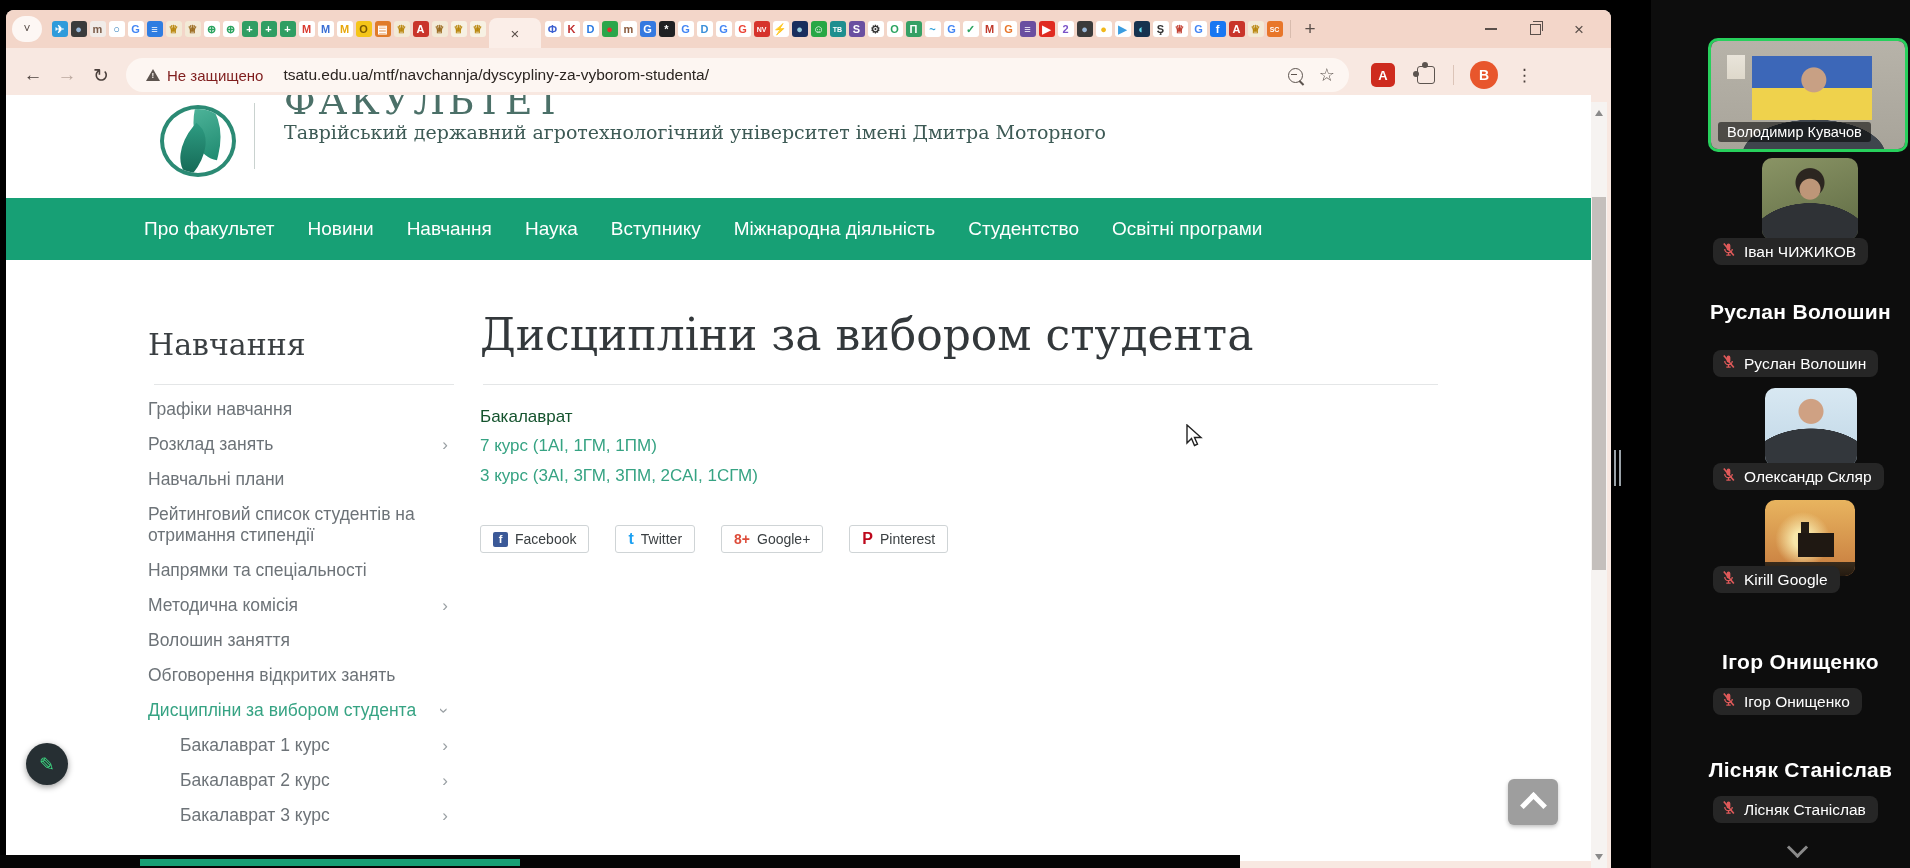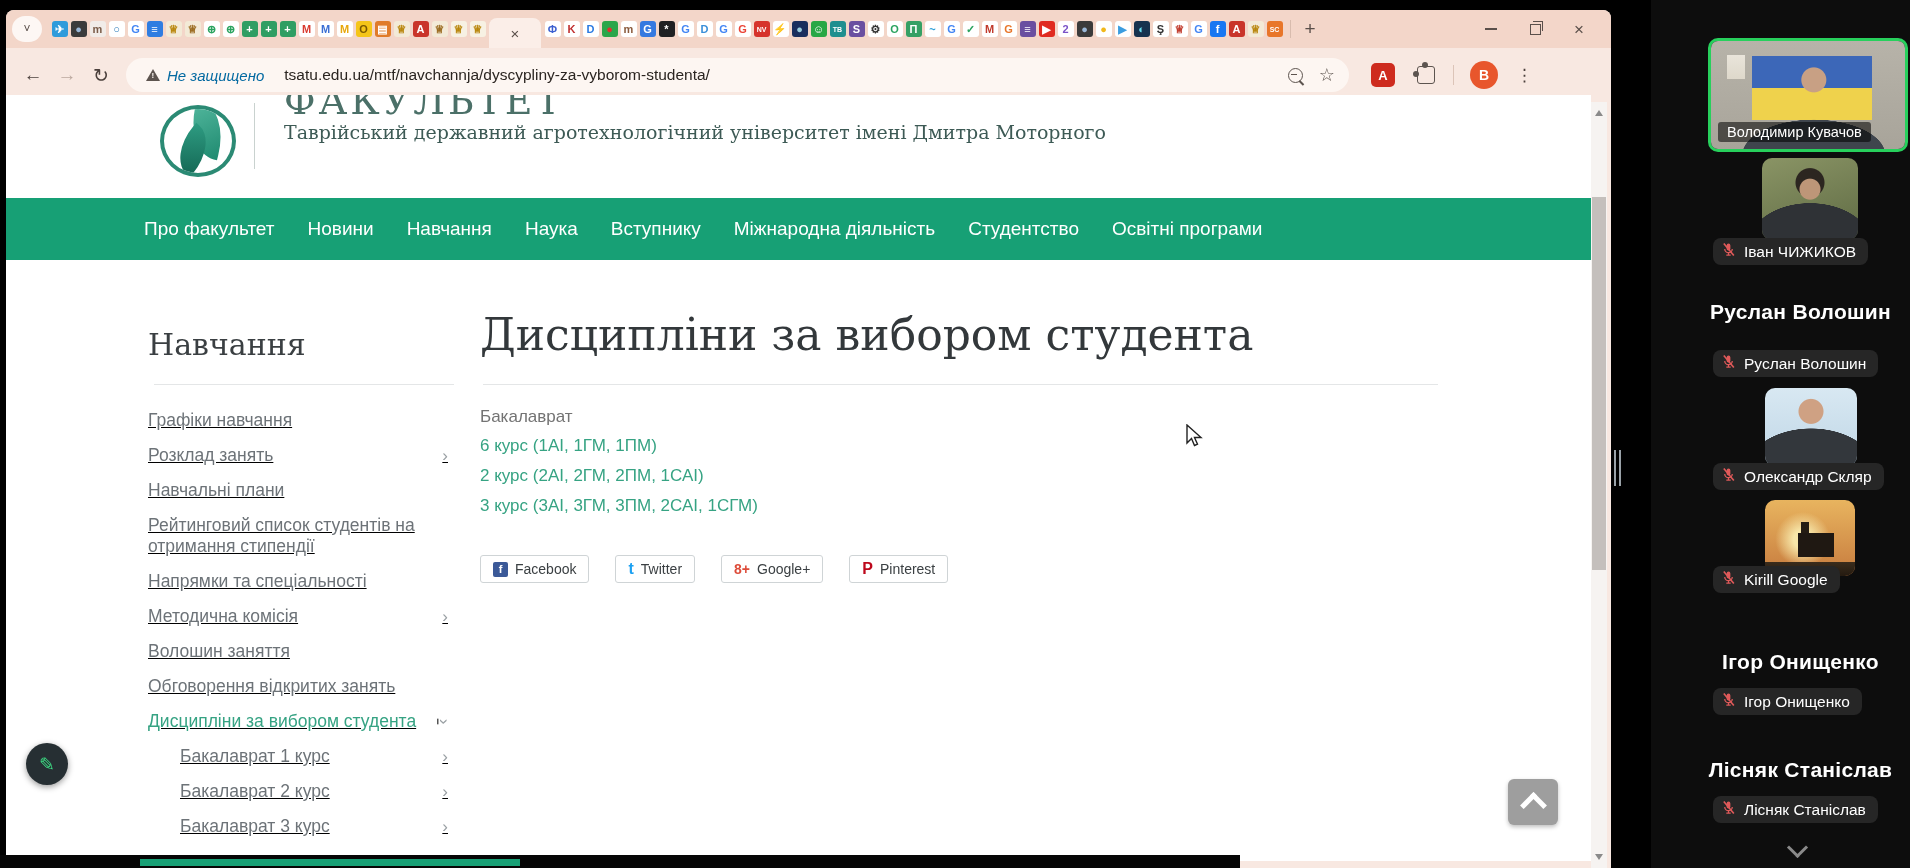--- a/index.html
+++ b/index.html
@@ -34,21 +34,21 @@
            align-items:center;padding:0 10px;box-sizing:border-box;}
   .navbtn{width:34px;height:34px;display:flex;align-items:center;justify-content:center;font-size:19px;
           color:#4a3f3b;flex:none;}
   .navbtn.disabled{color:#bba89f;}
   .omnibox{flex:none;width:1223px;height:34px;margin-left:8px;background:#fdf6f2;border-radius:17px;
            display:flex;align-items:center;padding:0 14px;box-sizing:border-box;}
   .chip{display:flex;align-items:center;gap:7px;padding:3px 10px 3px 6px;border-radius:12px;}
   .warn-tri{width:0;height:0;border-left:7px solid transparent;border-right:7px solid transparent;
             border-bottom:12px solid #5d544f;position:relative;}
   .warn-tri::after{content:"!";position:absolute;left:-1.5px;top:2px;color:#fdf6f2;font-size:8px;font-weight:bold;}
-  .chip-text{font-size:15px;color:#0369a1;font-style:italic;}
+  .chip-text{font-size:15px;color:#7f1d1d;}
   .url{font-size:15.5px;color:#2b2521;margin-left:10px;flex:1;white-space:nowrap;overflow:hidden;}
   .zoomout-ic{width:13px;height:13px;border:1.8px solid #5d544f;border-radius:50%;position:relative;margin-right:16px;flex:none;}
   .zoomout-ic::before{content:"";position:absolute;left:2.5px;top:5px;width:6px;height:1.8px;background:#5d544f;}
   .zoomout-ic::after{content:"";position:absolute;left:11px;top:11px;width:6px;height:1.8px;background:#5d544f;
                      transform:rotate(45deg);transform-origin:0 0;}
   .star{font-size:18px;color:#5d544f;flex:none;}
   .ext-pdf{width:24px;height:24px;border-radius:5px;background:#ce2b1e;color:#fff;display:flex;align-items:center;
            justify-content:center;font-size:13px;font-weight:bold;margin-left:22px;flex:none;}
   .ext-puzzle{width:16px;height:16px;border:1.8px solid #5d544f;border-radius:3px;position:relative;margin-left:22px;flex:none;}
   .ext-puzzle::before{content:"";position:absolute;left:4px;top:-5px;width:6px;height:6px;border-radius:50%;background:#5d544f;}
@@ -69,33 +69,33 @@
   .fakultet{position:absolute;left:278px;top:-16px;font-family:"DejaVu Serif",serif;font-size:38px;
             letter-spacing:3px;color:#4b7068;}
   .subtitle{position:absolute;left:278px;top:26px;font-family:"DejaVu Serif",serif;font-size:19px;color:#3d5a55;}
   .site-nav{position:absolute;left:0;top:103px;width:100%;height:62px;background:#17a075;display:flex;
             align-items:center;padding-left:138px;box-sizing:border-box;gap:33px;}
   .nav-item{color:#fff;font-size:19px;white-space:nowrap;}
   
   .sidebar{position:absolute;left:142px;top:232px;width:312px;}
   .sb-heading{font-family:"DejaVu Serif",serif;font-size:30px;color:#3a3f42;}
   .sb-rule{margin-top:22px;border:none;border-top:1px solid #e4e6e7;width:300px;}
-  .sb-list{list-style:none;margin:25px 0 0 0;padding:0;width:300px;text-decoration:underline;}
+  .sb-list{list-style:none;margin:14px 0 0 0;padding:0;width:300px;}
   .sb-item{display:flex;justify-content:space-between;align-items:flex-start;margin-bottom:14px;
            font-size:17.5px;line-height:21px;color:#6d7378;}
   .sb-item.active{color:#36a383;}
   .sb-item.indent{padding-left:32px;}
   .sb-chev{color:#9aa0a4;font-size:17px;line-height:21px;flex:none;margin-left:8px;}
   .sb-chev.down{transform:rotate(90deg);}
   
   .main{position:absolute;left:474px;top:214px;width:960px;}
   .page-title{font-family:"DejaVu Serif",serif;font-size:44px;font-weight:normal;color:#33383b;margin:0;}
   .main-rule{margin-top:24px;border:none;border-top:1px solid #e4e6e7;width:955px;}
   .section{margin-top:22px;}
-  .section-label{font-size:17px;color:#737373;margin-bottom:4px;}
+  .section-label{font-size:17px;color:#14532d;margin-bottom:4px;}
   .course-link{display:block;font-size:17px;color:#36a383;line-height:30px;text-decoration:none;}
   .share-row{display:flex;gap:26px;margin-top:34px;}
   .share-btn{display:flex;align-items:center;gap:7px;height:28px;padding:0 12px;background:#fff;
              border:1px solid #cfd4d6;border-radius:3px;font-size:14px;color:#3b4043;}
   .si{font-weight:bold;font-size:14px;line-height:1;}
   .si-facebook{width:15px;height:15px;background:#3b5998;color:#fff;border-radius:2px;display:flex;
                align-items:center;justify-content:center;font-size:11px;}
   .si-twitter{color:#1da1f2;font-size:16px;}
   .si-googleplus{color:#dd4b39;}
   .si-pinterest{color:#bd081c;font-size:16px;}
@@ -334,22 +334,21 @@
             </li>
           </ul>
       </aside>
 
       <main class="main">
         <h1 class="page-title">Дисципліни за вибором студента</h1>
         <hr class="main-rule">
         <div id="content-sections">
             <div class="section">
               <div class="section-label">Бакалаврат</div>
-              <a class="course-link">6 курс (1АІ, 1ГМ, 1ПМ)</a>
-              <a class="course-link">2 курс (2АІ, 2ГМ, 2ПМ, 1САІ)</a>
+              <a class="course-link">7 курс (1АІ, 1ГМ, 1ПМ)</a>
               <a class="course-link">3 курс (3АІ, 3ГМ, 3ПМ, 2САІ, 1СГМ)</a>
             </div>
           </div>
         <div class="share-row" id="share-row">
             <button class="share-btn">
               <span class="si si-facebook">f</span>
               <span class="share-label">Facebook</span>
             </button>
             <button class="share-btn">
               <span class="si si-twitter">t</span>

